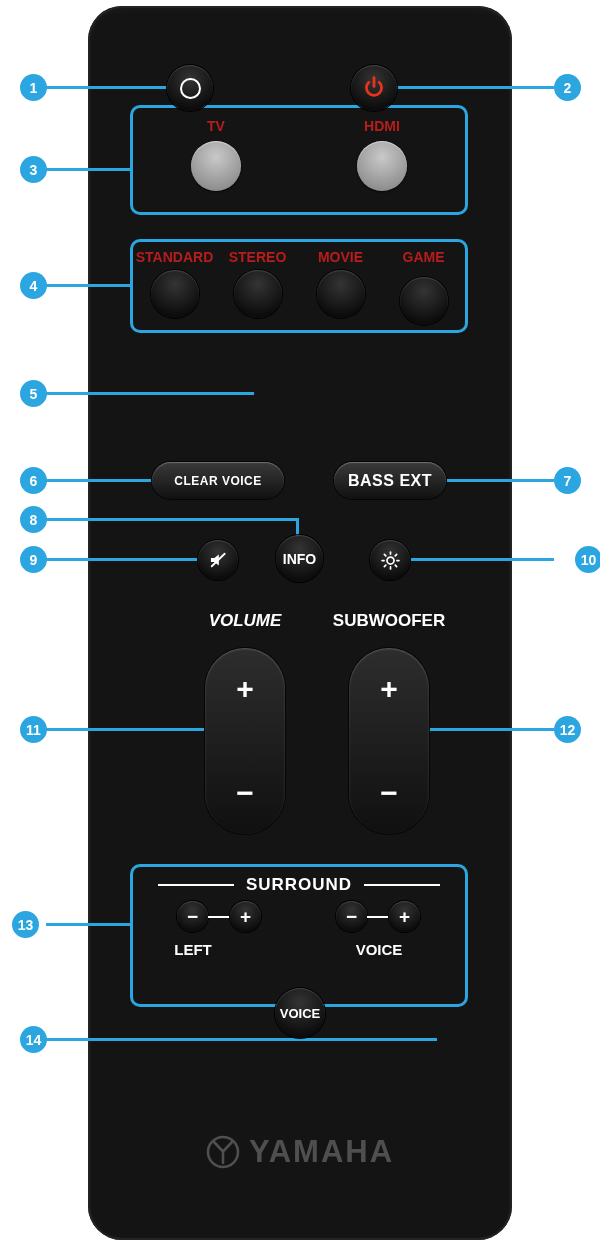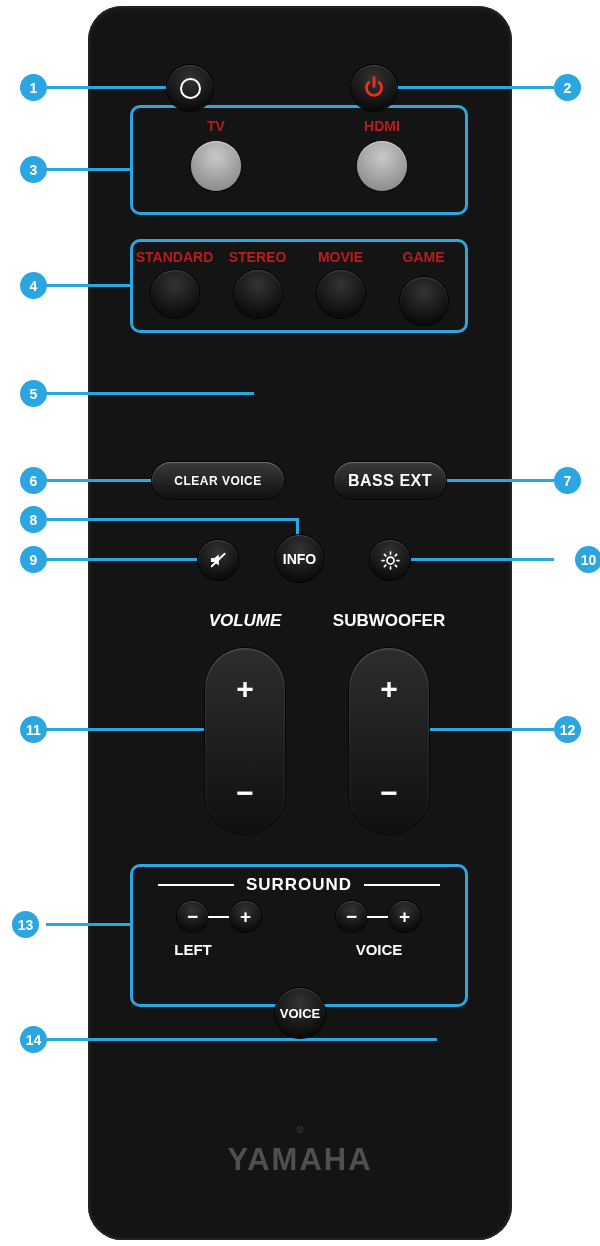--- a/index.html
+++ b/index.html
@@ -70,21 +70,20 @@
   .sur-btn { width:31px; height:31px; color:#fff; font-size:19px; font-weight:bold; }
   .sur-dash { width:22px; height:2px; background:#fff; }
   .sur-lbl { position:absolute; top:74px; width:84px; text-align:center; color:#fff; font-weight:bold; font-size:15px; }
 
   .ring { width:21px; height:21px; border:2.5px solid #fff; border-radius:50%; }
 
   .brand {
     position:absolute; left:88px; top:1126px; width:424px; height:52px; z-index:5;
     display:flex; align-items:center; justify-content:center; gap:9px;
     color:#4f4f4f;
-    flex-direction:column;
   }
   .brand-text { font-size:31px; font-weight:bold; letter-spacing:2px; }
 </style>
 </head>
 <body>
 
 <div class="stage">
 
   <div class="remote"></div>
 

